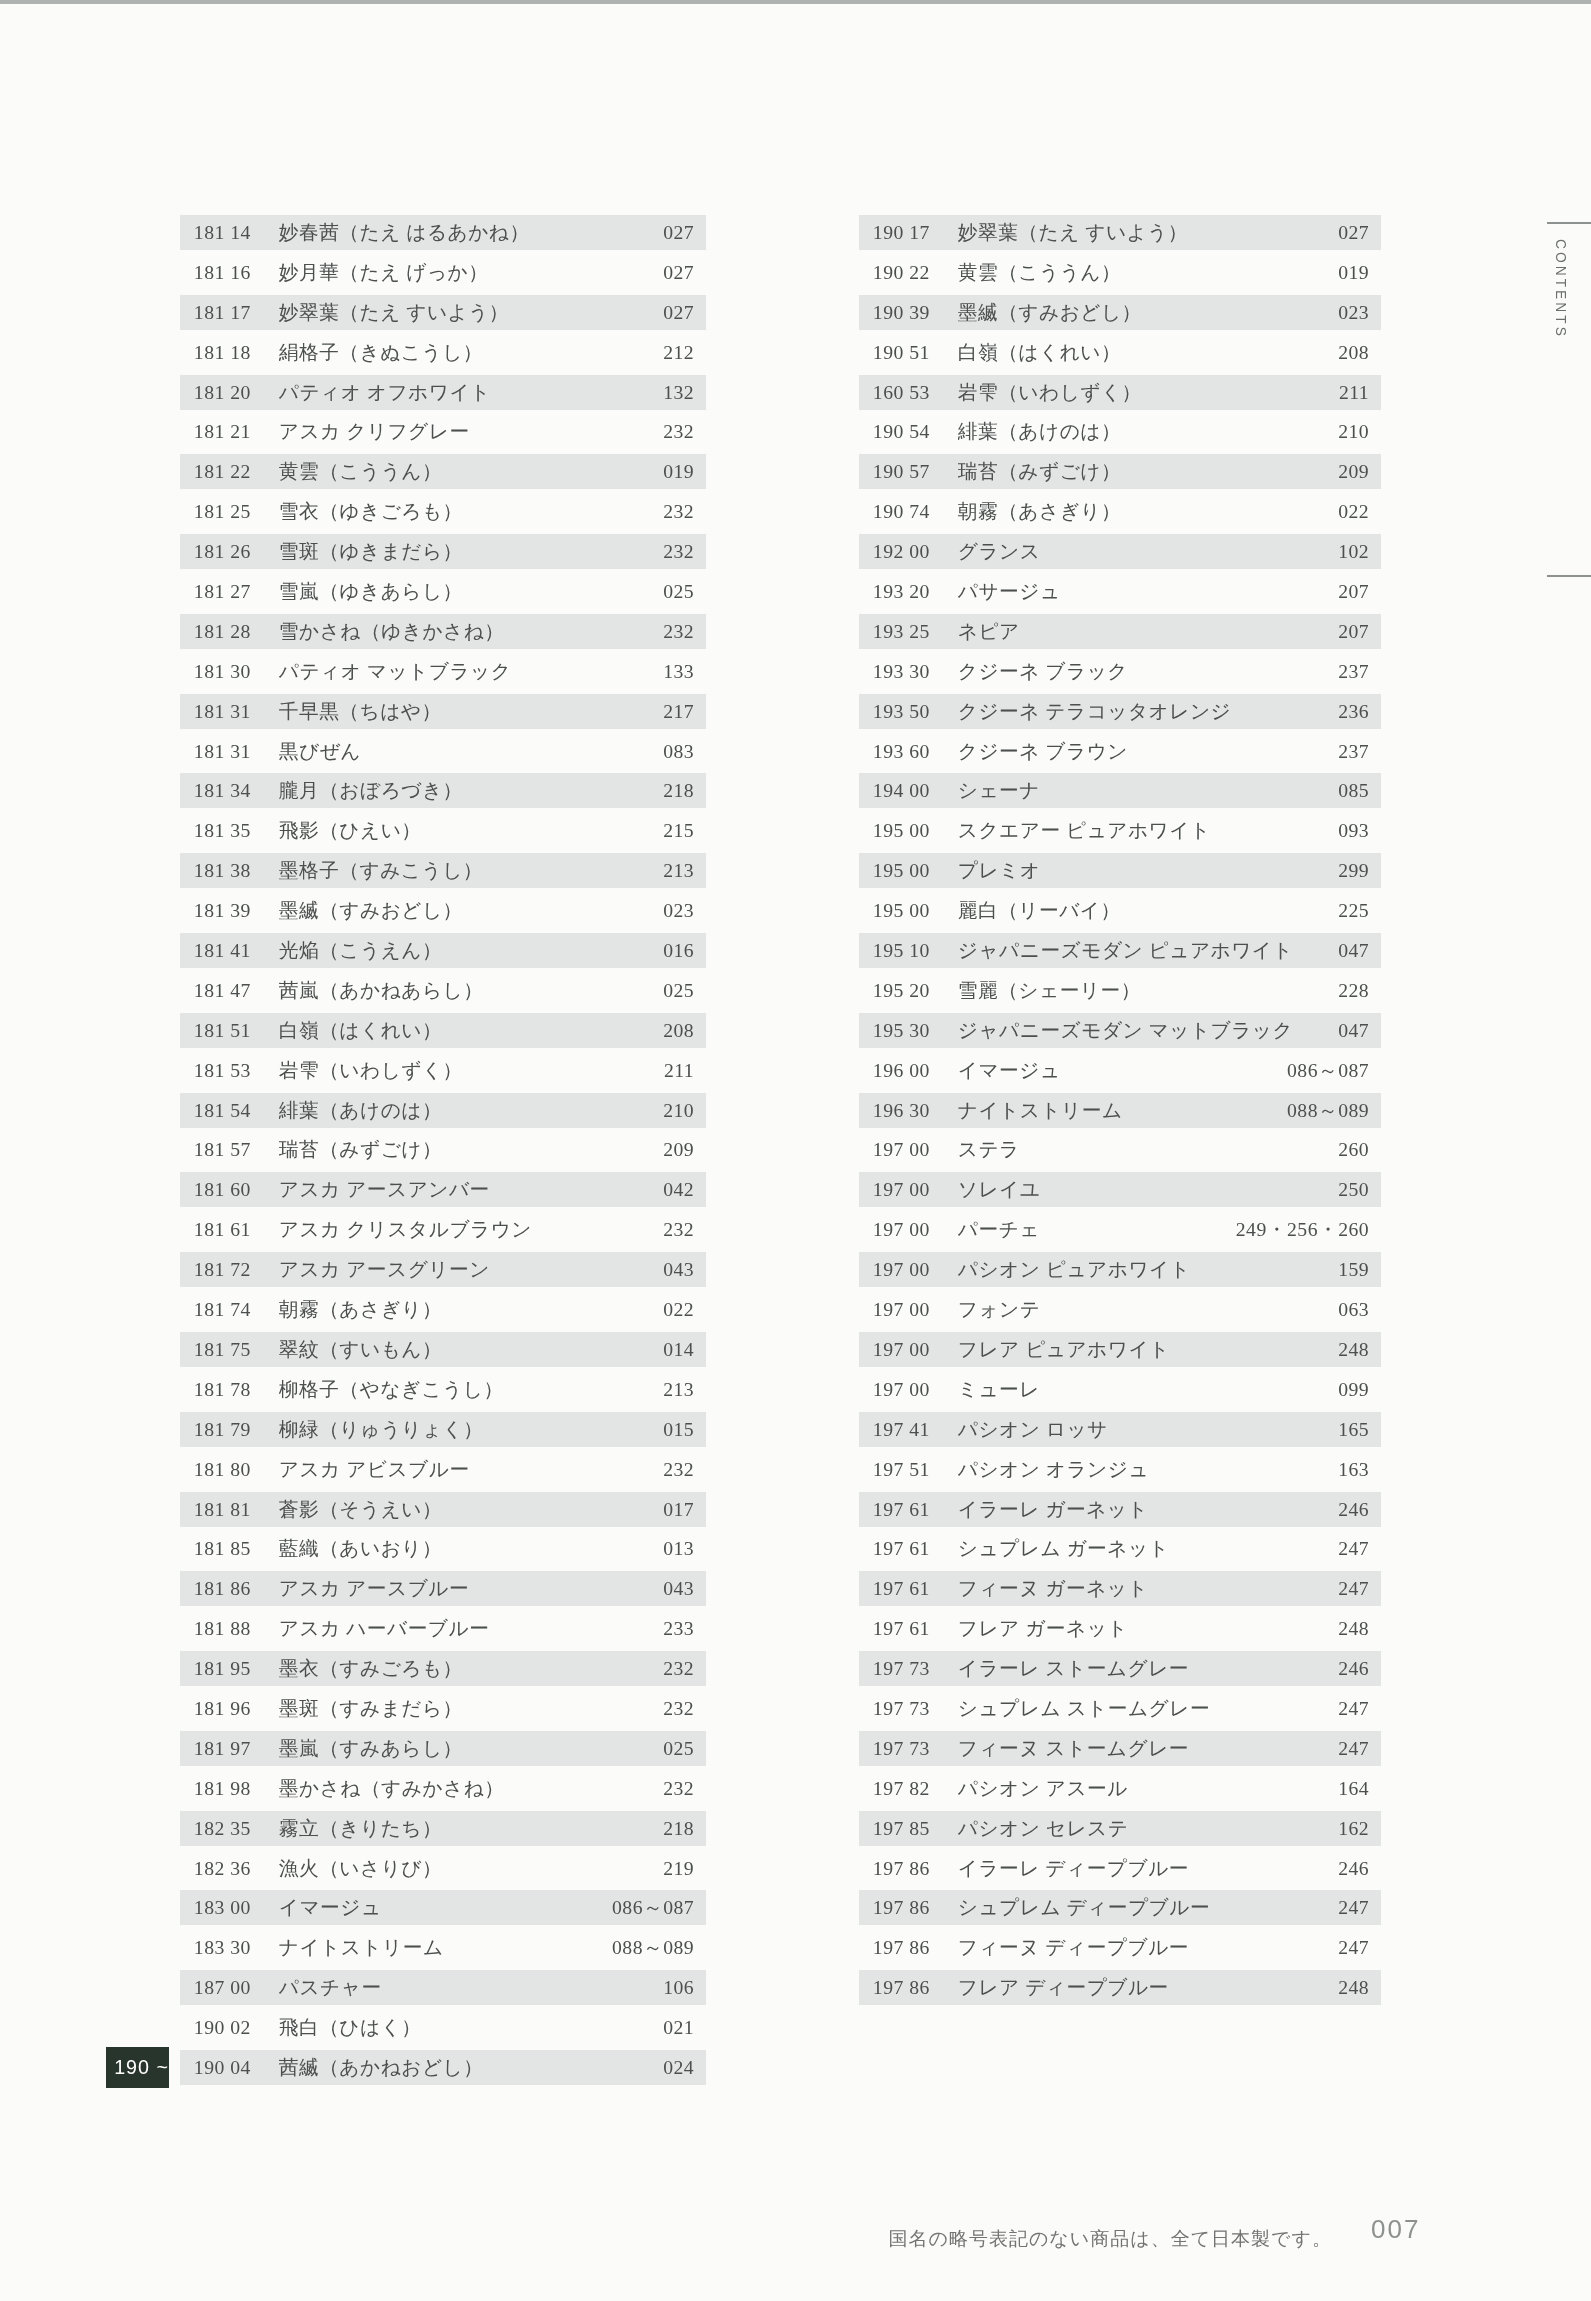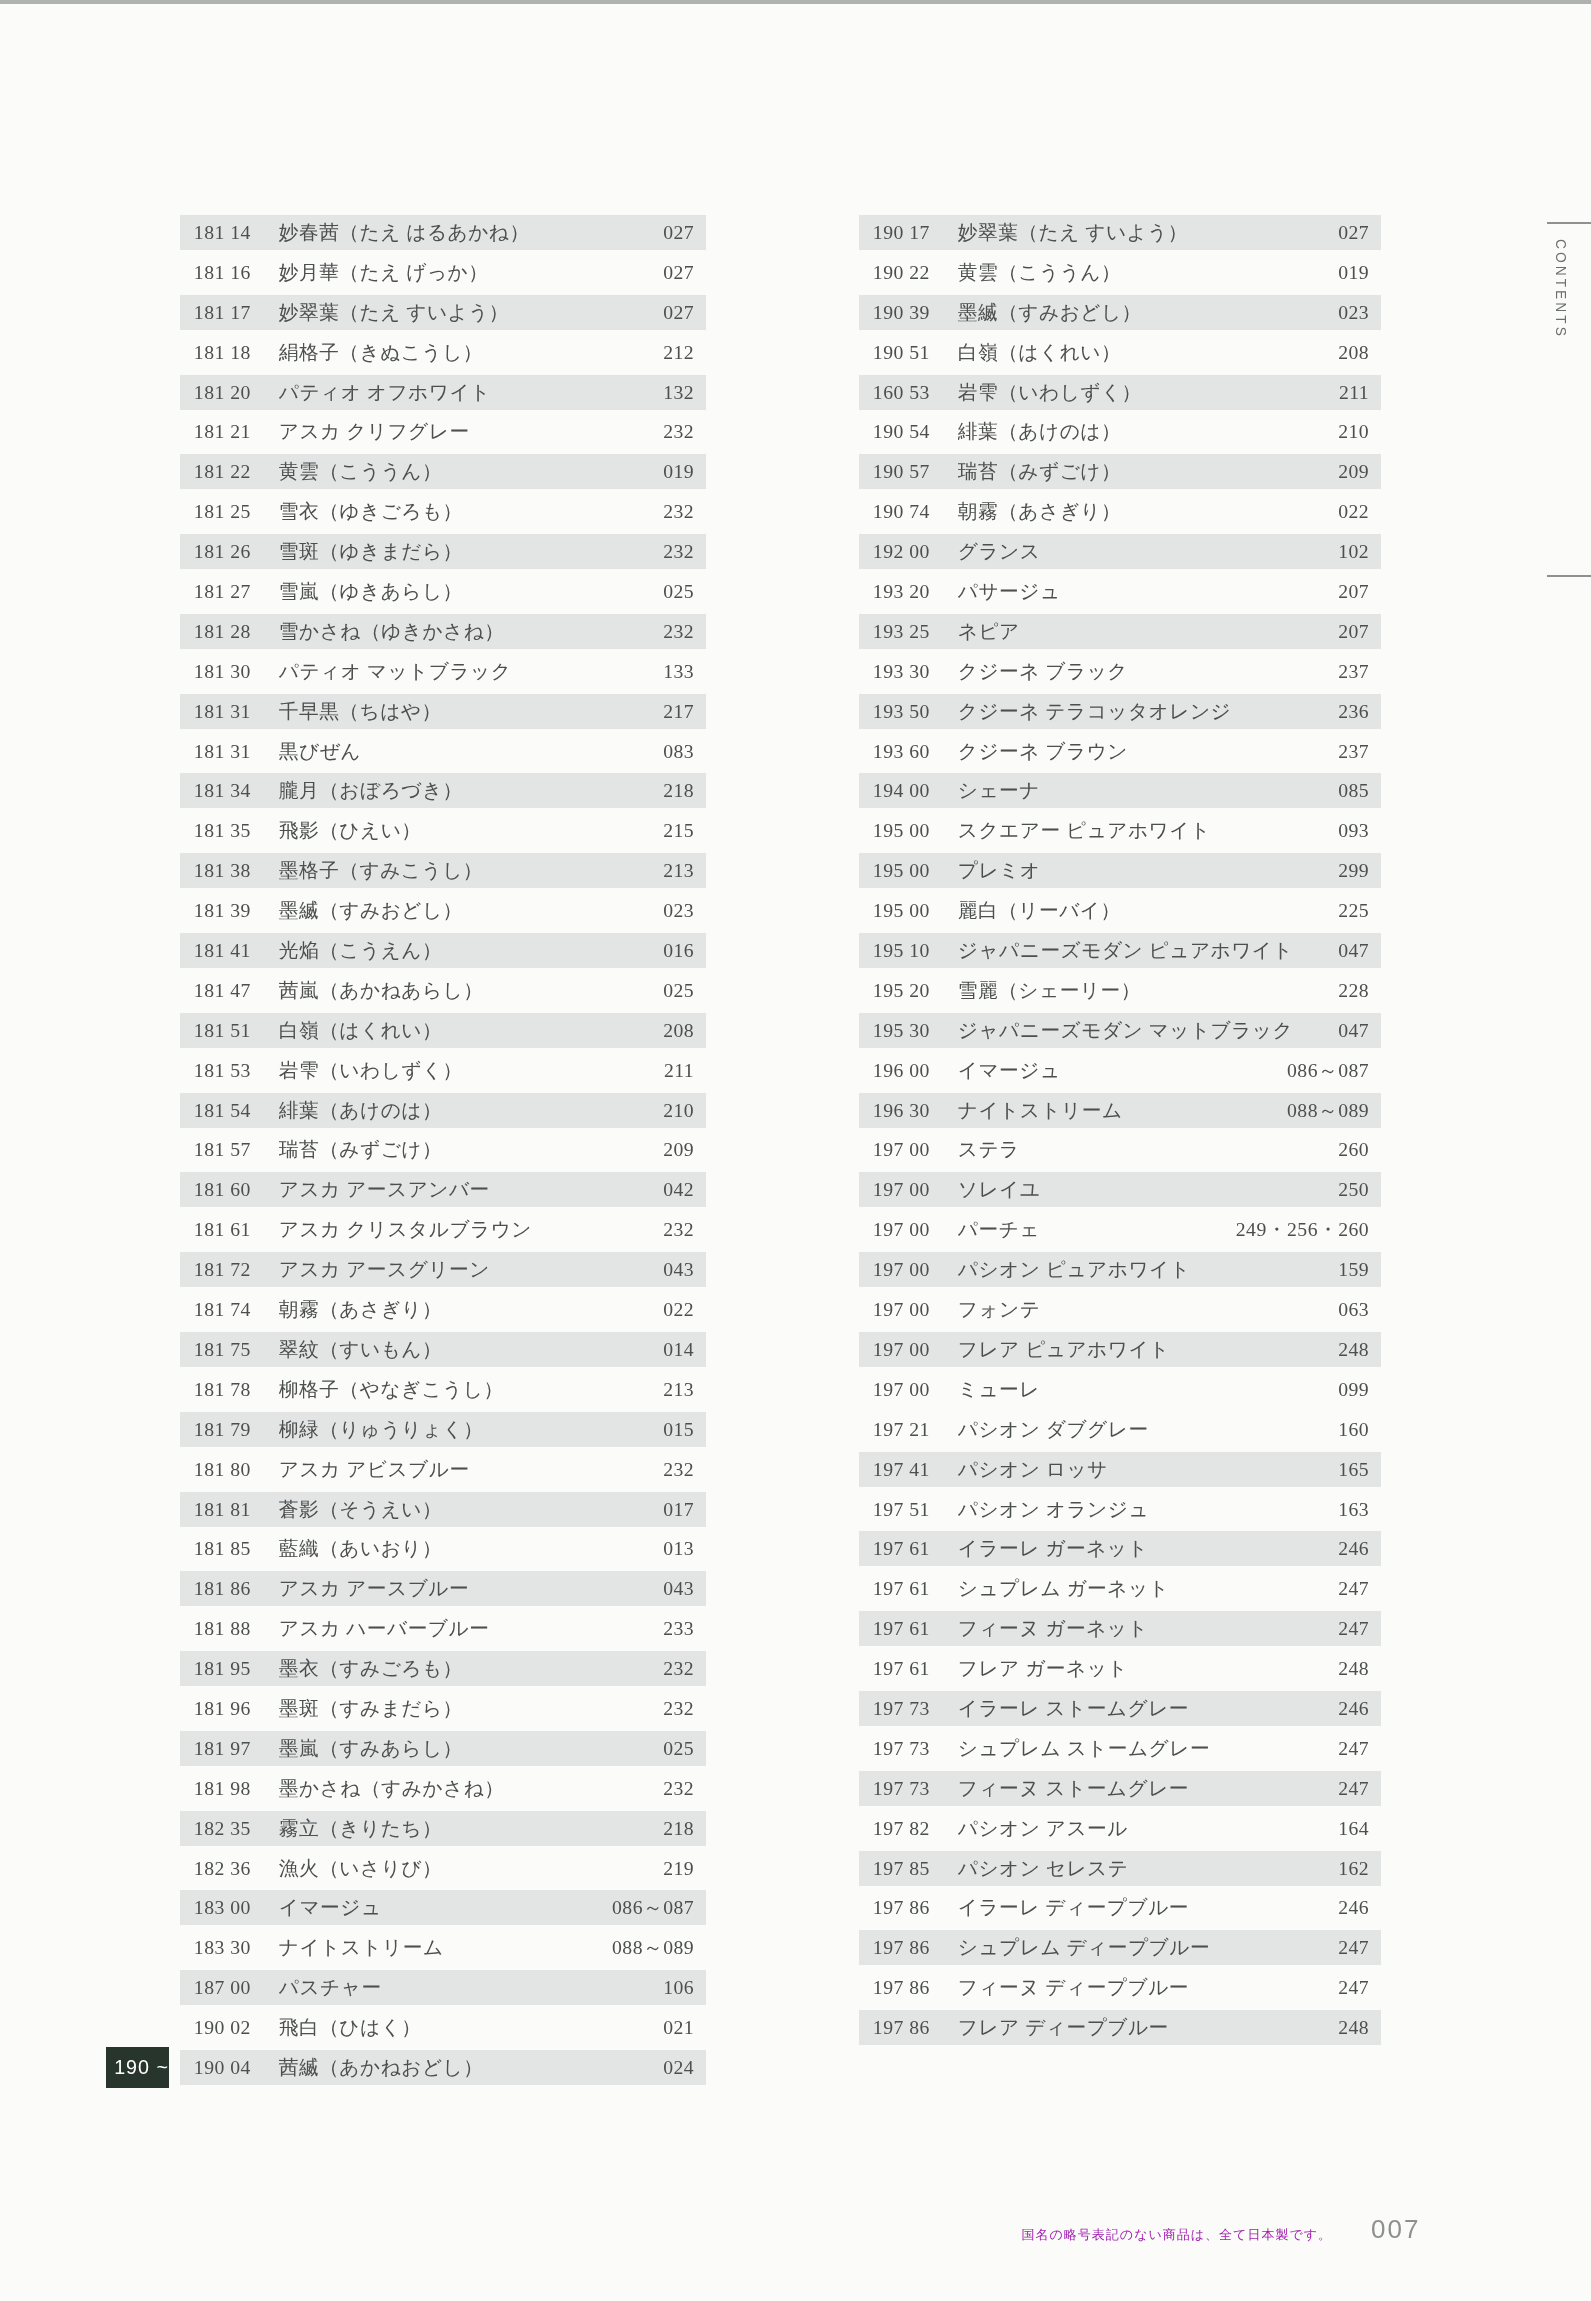--- a/index.html
+++ b/index.html
@@ -35,21 +35,21 @@
   .contents-label{
     position:absolute;left:1568px;top:239px;
     transform:rotate(90deg);transform-origin:top left;
     font-size:13.8px;letter-spacing:3px;color:#6a6e6d;white-space:nowrap;
   }
   .rule{position:absolute;left:1547px;width:45px;height:0;border-top:2px solid #8d918f;}
   .rule-top{top:222px;}
   .rule-bottom{top:575px;}
   .footer-note{
     position:absolute;top:2226px;right:260px;
-    font-size:13px;letter-spacing:1px;color:#a21caf;white-space:nowrap;
+    font-size:19px;letter-spacing:1px;color:#737373;white-space:nowrap;
   }
   .folio{
     position:absolute;left:1371px;top:2214px;
     font-size:26px;letter-spacing:2px;color:#8c908f;font-weight:400;
   }
 </style>
 </head>
 <body>
 
 <div class="page">
@@ -442,25 +442,20 @@
       <div class="row stripe">
         <span class="code">197 00</span>
         <span class="name">フレア ピュアホワイト</span>
         <span class="page-num">248</span>
       </div>
       <div class="row">
         <span class="code">197 00</span>
         <span class="name">ミューレ</span>
         <span class="page-num">099</span>
       </div>
-      <div class="row">
-        <span class="code">197 21</span>
-        <span class="name">パシオン ダブグレー</span>
-        <span class="page-num">160</span>
-      </div>
       <div class="row stripe">
         <span class="code">197 41</span>
         <span class="name">パシオン ロッサ</span>
         <span class="page-num">165</span>
       </div>
       <div class="row">
         <span class="code">197 51</span>
         <span class="name">パシオン オランジュ</span>
         <span class="page-num">163</span>
       </div>

